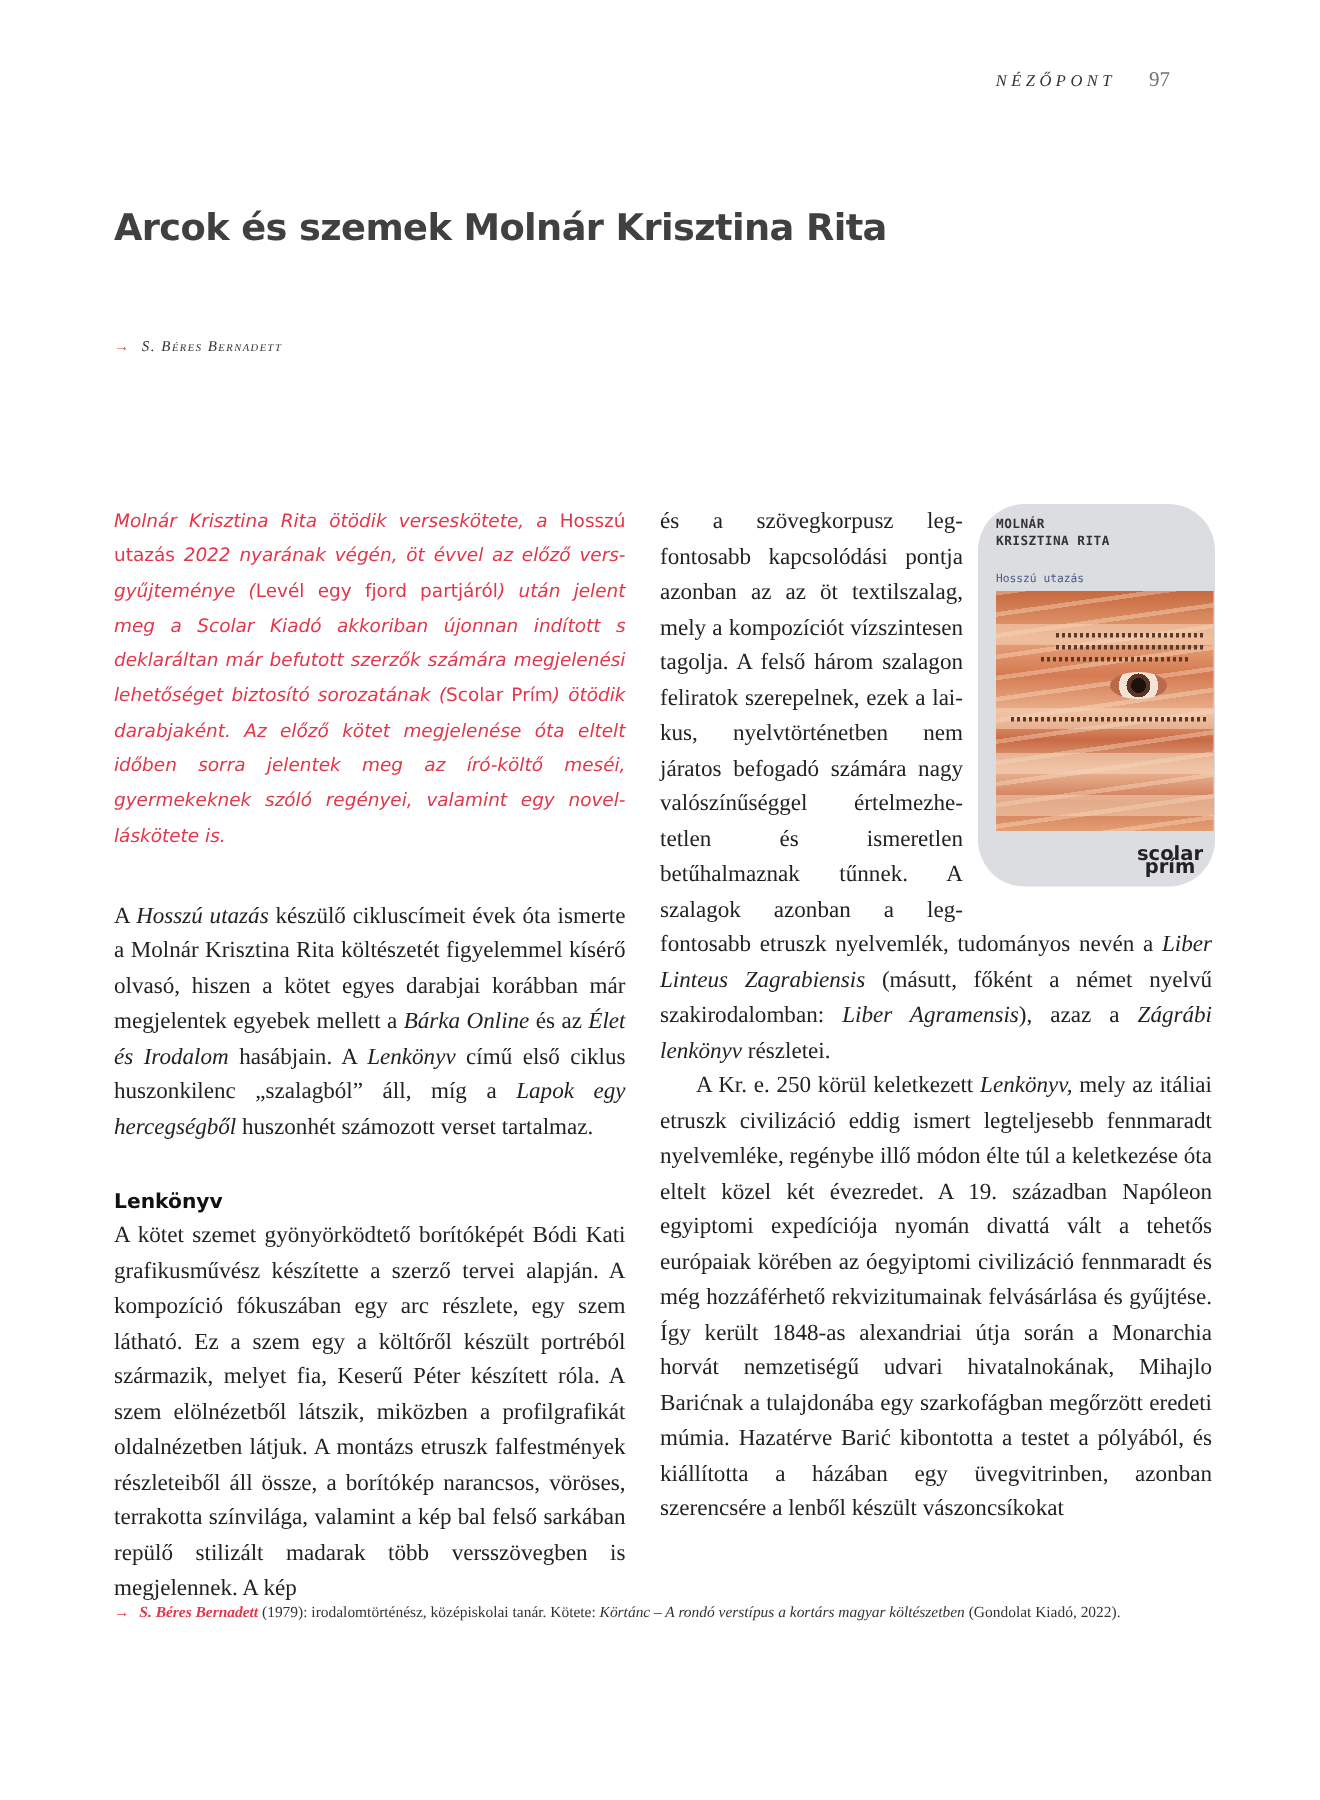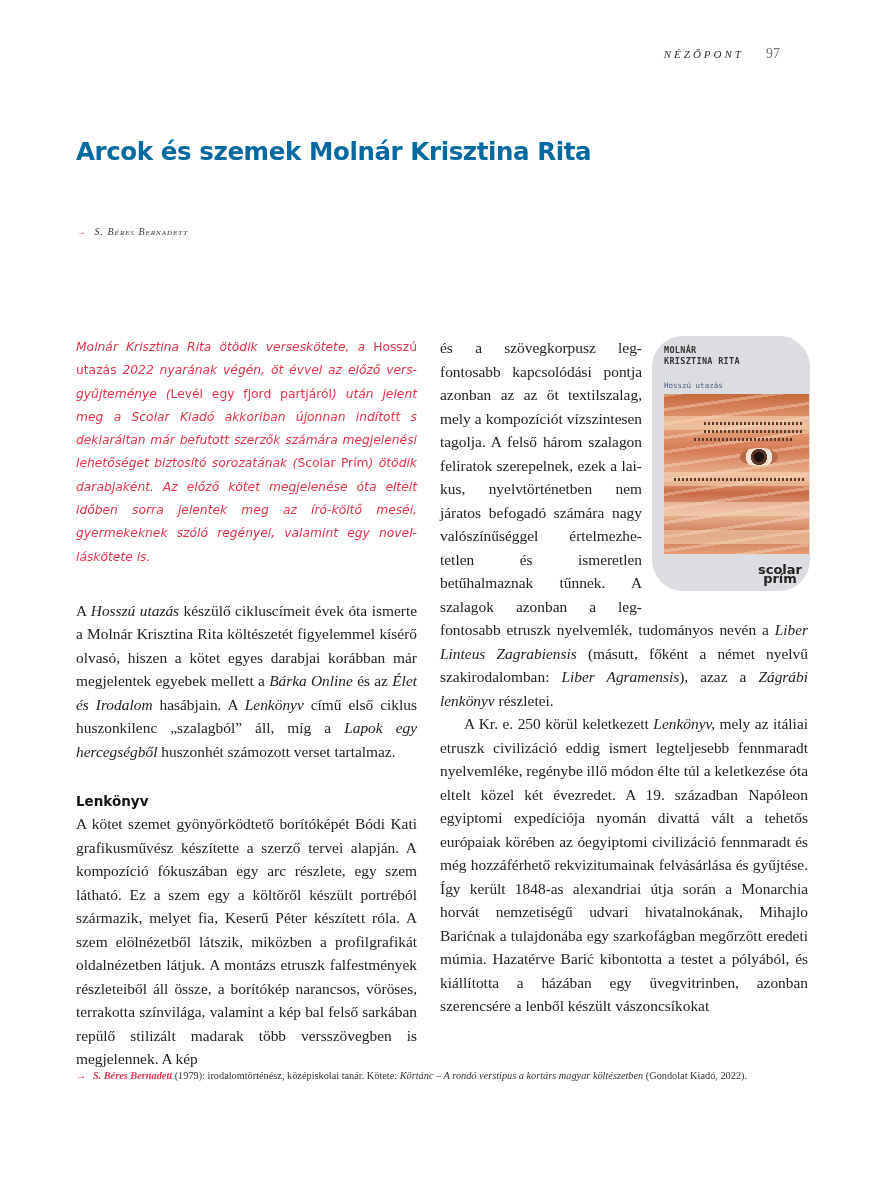--- a/index.html
+++ b/index.html
@@ -3,21 +3,21 @@
 <meta charset="utf-8">
 <style>
   html, body { margin: 0; padding: 0; background: #ffffff; }
   body { width: 880px; height: 1200px; position: relative; overflow: hidden; color: #1f1f1f; }
 
   .running-head { position: absolute; top: 44px; right: 100px; font-family: "Liberation Serif", serif; }
   .running-head .section { font-style: italic; font-size: 11px; letter-spacing: 3px; color: #333; margin-right: 18px; margin-top: 32px; }
   .running-head .page-no { font-size: 14px; color: #737373; }
 
   .title { position: absolute; left: 76px; top: 135px; width: 700px; margin: 0;
-    font-family: "DejaVu Sans", sans-serif; font-weight: bold; font-size: 24.5px; line-height: 34px; color: #0369a1;
+    font-family: "DejaVu Sans", sans-serif; font-weight: bold; font-size: 24.5px; line-height: 34px; color: #404040;
     letter-spacing: -0.4px; }
   .title span { display: block; }
 
   .byline { position: absolute; left: 76px; top: 226px; font-family: Liberation Serif, serif; font-style: italic;
     font-size: 10px; letter-spacing: 1px; color: #333; font-variant: small-caps; text-align: center; }
   .arrow { color: #e23a4b; font-style: normal; margin-right: 4px; font-variant: normal; }
 
   .col-left { position: absolute; left: 76px; top: 336px; width: 341px; }
   .lead { margin: 0; font-family: "DejaVu Sans", sans-serif; font-style: italic; font-size: 12.3px; line-height: 23.3px;
     color: #e2364a; text-align: justify; hyphens: auto; }

